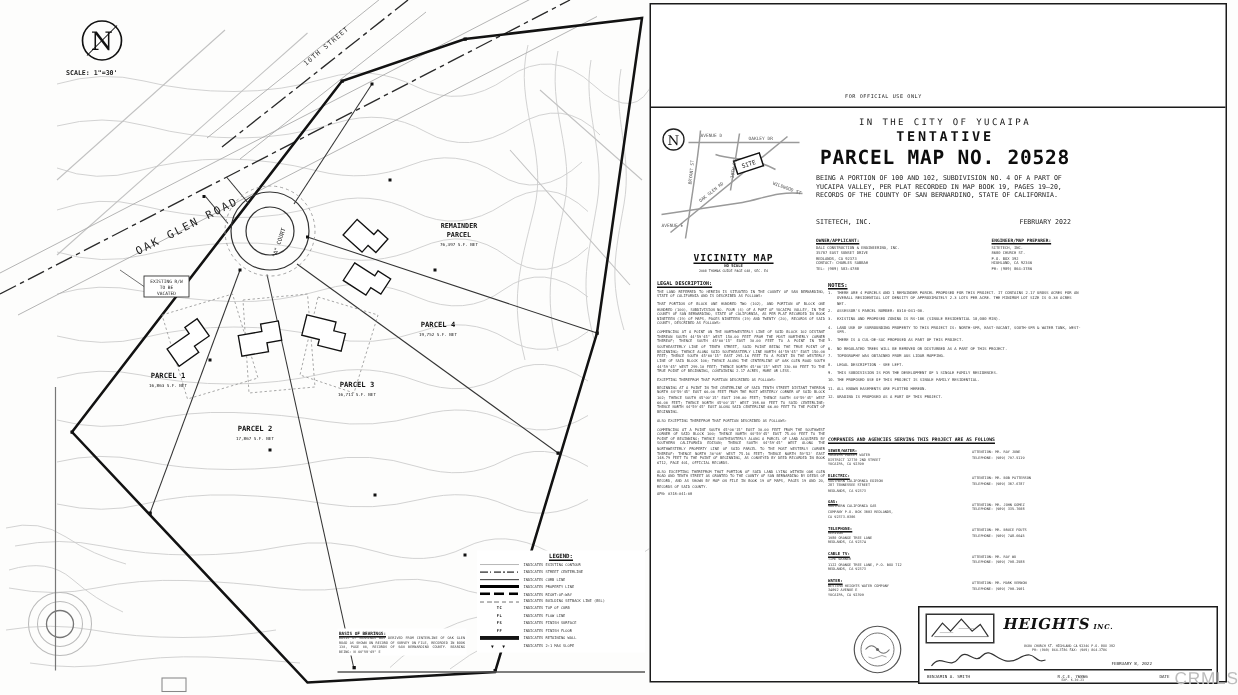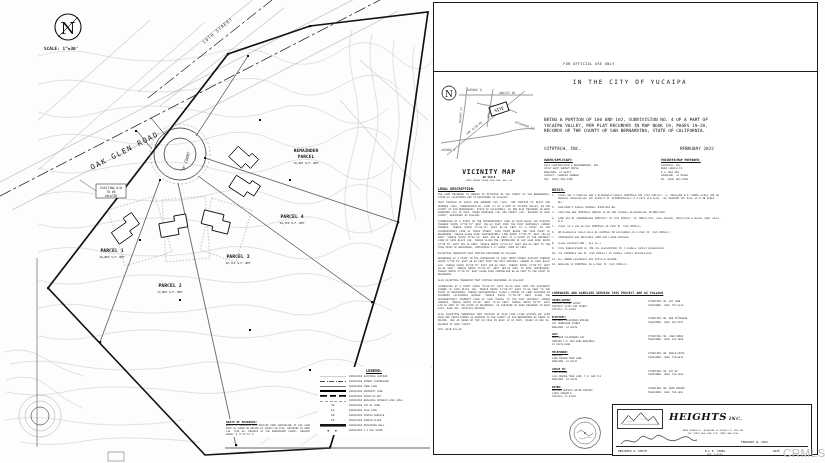--- a/index.html
+++ b/index.html
@@ -30,21 +30,21 @@
   .agencies{position:absolute;left:118px;top:288px;width:172px;}
   .agencies .bh{font-size:3.2px;font-weight:bold;text-decoration:underline;color:#111;margin-bottom:2.5px;}
   .agroup{display:flex;margin-bottom:3.6px;}
   .aleft{width:96px;flex:none;}
   .acat{font-size:2.7px;font-weight:bold;text-decoration:underline;color:#111;}
   .aaddr{font-size:2.35px;line-height:1.4;white-space:pre-line;color:#333;}
   .aright{font-size:2.35px;line-height:1.5;color:#333;padding-top:2.5px;}
 
   .vicinity{position:absolute;left:3px;top:80px;width:104px;}
   .vic-caption{margin-top:1px;text-align:center;}
-  .vic-title{font-size:6.4px;font-weight:bold;letter-spacing:.6px;color:#111;}
+  .vic-title{font-size:6.4px;font-weight:bold;letter-spacing:.6px;text-decoration:underline;color:#111;}
   .vic-sub{font-size:2.6px;font-weight:bold;color:#222;}
   .vic-src{font-size:2.2px;color:#333;}
 
   .legal{position:absolute;left:4px;top:184px;width:112px;}
   .legal .bh{font-size:3.4px;font-weight:bold;text-decoration:underline;color:#111;margin-bottom:1.6px;}
   .legal p{margin:0 0 2.4px 0;font-size:2.45px;line-height:1.32;text-align:justify;color:#3a3a3a;}
 
   .seal{position:absolute;left:133px;top:412px;width:36px;height:36px;}
 
   .tblock{position:absolute;left:178px;top:401px;width:200px;height:52px;border:1.3px solid #1b1b1b;box-sizing:border-box;background:#fff;}
@@ -309,20 +309,22 @@
   <div class="basis">
     <div class="basis-title">BASIS OF BEARINGS:</div>
     <div class="basis-text">BASIS OF BEARINGS WAS DERIVED FROM CENTERLINE OF OAK GLEN ROAD AS SHOWN ON RECORD OF SURVEY ON FILE, RECORDED IN BOOK 138, PAGE 88, RECORDS OF SAN BERNARDINO COUNTY. BEARING BEING: N 44°59'45" E</div>
   </div>
 
   <div class="sheet-frame">
     <div class="official-text">FOR OFFICIAL USE ONLY</div>
     <div class="official-divider"></div>
 
     <div class="hdr-city">IN THE CITY OF YUCAIPA</div>
+    <div class="hdr-tent">TENTATIVE</div>
+    <div class="hdr-no">PARCEL MAP NO. 20528</div>
     <div class="hdr-desc">BEING A PORTION OF 100 AND 102, SUBDIVISION NO. 4 OF A PART OF YUCAIPA VALLEY, PER PLAT RECORDED IN MAP BOOK 19, PAGES 19–20, RECORDS OF THE COUNTY OF SAN BERNARDINO, STATE OF CALIFORNIA.</div>
     <div class="hdr-firmrow">
       <span>SITETECH, INC.</span>
       <span>FEBRUARY 2022</span>
     </div>
 
     <div class="col-block" style="left:110px;top:155px;width:100px;">
       <div class="bh">OWNER/APPLICANT:</div>
       <div class="pre">DALI CONSTRUCTION &amp; ENGINEERING, INC.
 35707 EAST SUNSET DRIVE

